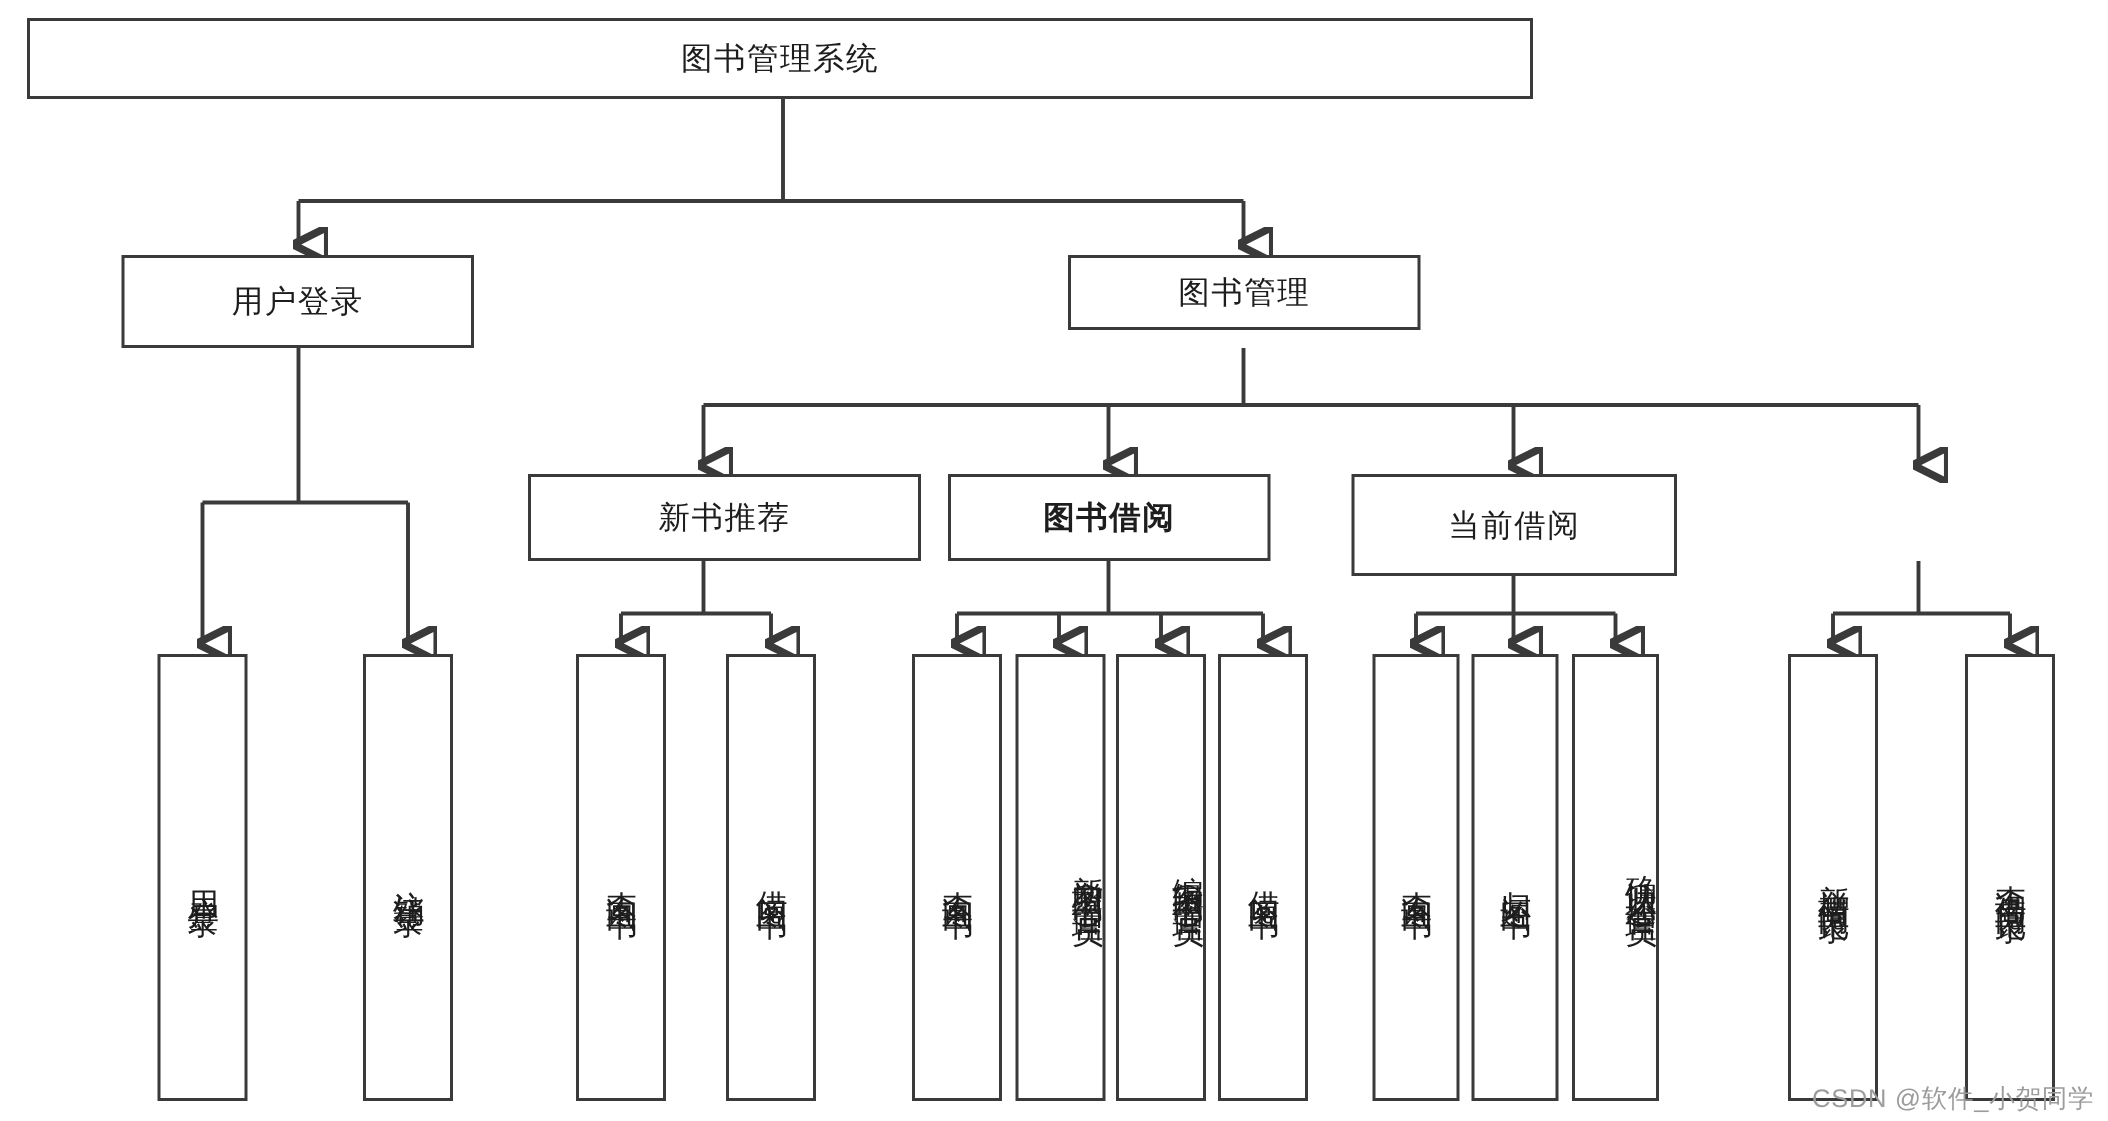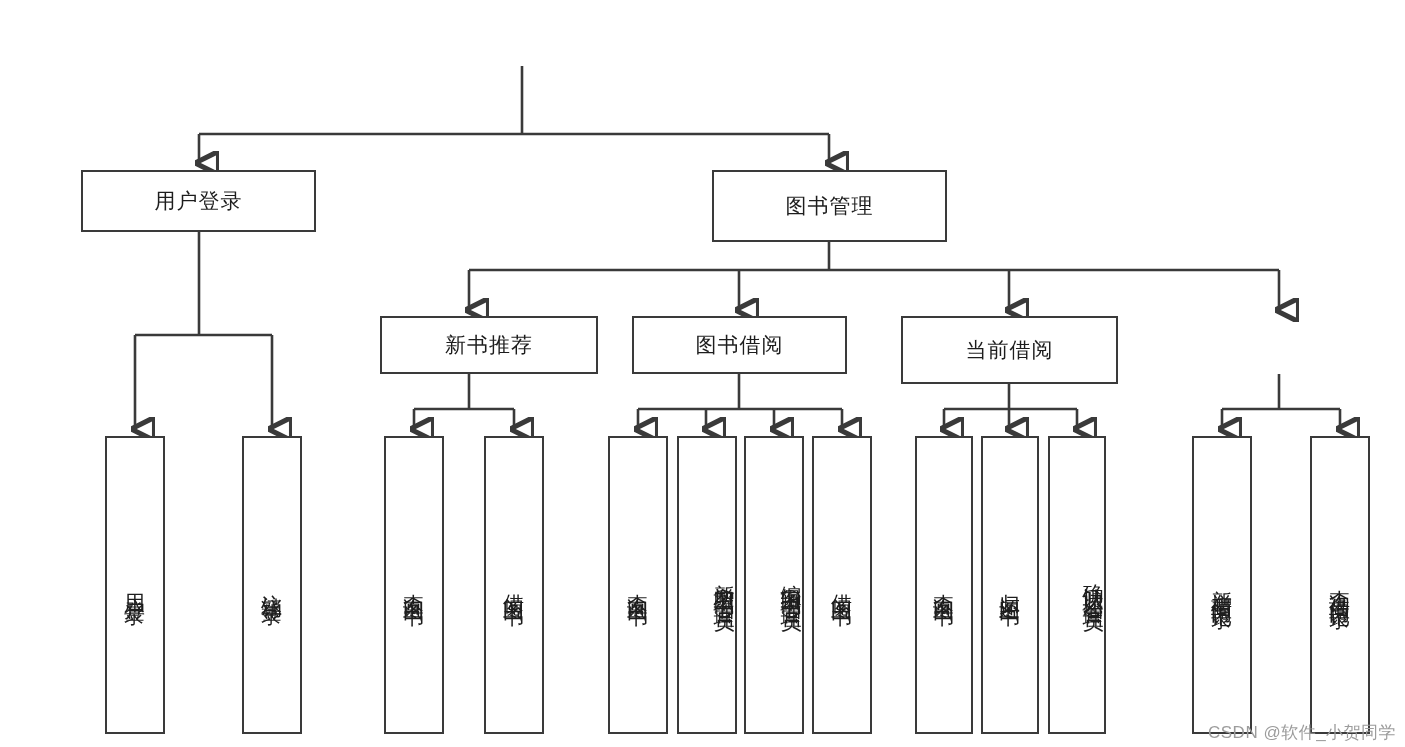--- a/index.html
+++ b/index.html
@@ -90,32 +90,35 @@
     <line x1="944" y1="409" x2="944" y2="429" marker-end="url(#arrow)"></line>
     <line x1="1009" y1="409" x2="1009" y2="429" marker-end="url(#arrow)"></line>
     <line x1="1077" y1="409" x2="1077" y2="429" marker-end="url(#arrow)"></line>
 
     <line x1="1279" y1="374" x2="1279" y2="409"></line>
     <line x1="1222" y1="409" x2="1340" y2="409"></line>
     <line x1="1222" y1="409" x2="1222" y2="429" marker-end="url(#arrow)"></line>
     <line x1="1340" y1="409" x2="1340" y2="429" marker-end="url(#arrow)"></line>
   </svg>
 
+  <div class="node h" style="left:18px;top:12px;width:1004px;height:54px;">
+    <span>图书管理系统</span>
+  </div>
 
   <div class="node h" style="left:81px;top:170px;width:235px;height:62px;">
     <span>用户登录</span>
   </div>
-  <div class="node h" style="left:712px;top:170px;width:235px;height:72px;">
+  <div class="node h" style="left:712px;top:170px;width:235px;height:50px;">
     <span>图书管理</span>
   </div>
 
-  <div class="node h" style="left:380px;top:316px;width:218px;height:58px;">
+  <div class="node h" style="left:352px;top:316px;width:262px;height:58px;">
     <span>新书推荐</span>
   </div>
-  <div class="node h" style="left:632px;top:316px;width:215px;height:58px;">
+  <div class="node h" style="left:632px;top:316px;width:215px;height:58px;font-weight:bold;">
     <span>图书借阅</span>
   </div>
   <div class="node h" style="left:901px;top:316px;width:217px;height:68px;">
     <span>当前借阅</span>
   </div>
 
   <div class="node v" style="left:105px;top:436px;width:60px;height:298px;">
     <span>用户登录</span>
   </div>
   <div class="node v" style="left:242px;top:436px;width:60px;height:298px;">

